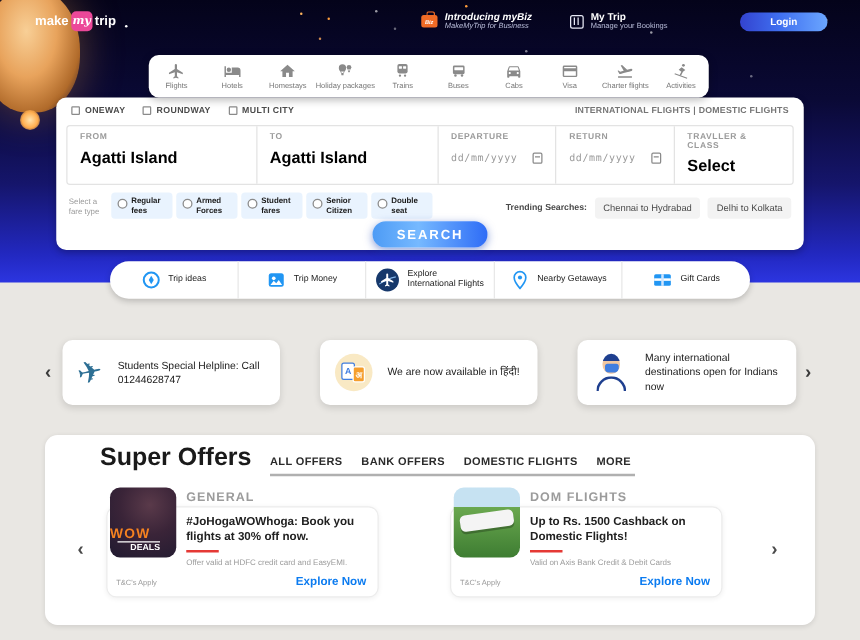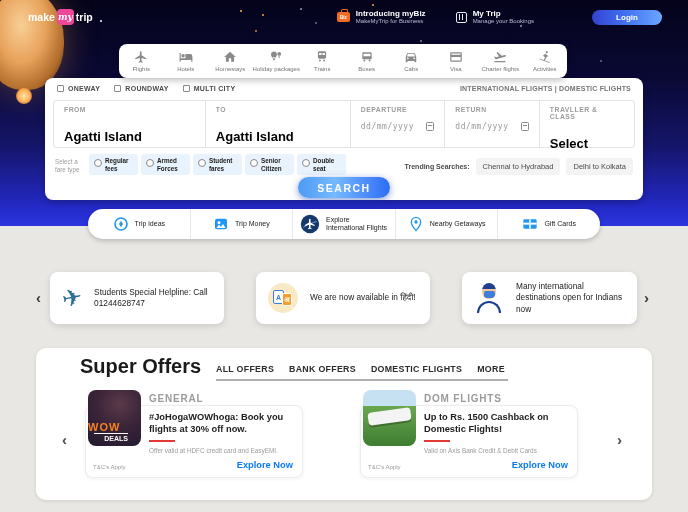--- a/index.html
+++ b/index.html
@@ -29,21 +29,21 @@
   .header { position:absolute; top:6px; left:28px; right:26px; height:22px; display:flex; align-items:center; z-index:6; }
   .logo { display:flex; align-items:center; gap:2px; }
   .logo-txt { color:#fff; font-size:10.5px; font-weight:bold; }
   .logo-my { width:17px; height:16px; background:#ec4899; border-radius:4px; color:#fff;
     font-family:"DejaVu Serif", serif; font-style:italic; font-weight:bold; font-size:9px;
     display:flex; align-items:center; justify-content:center; }
   .hdr-item { display:flex; align-items:center; gap:6px; }
   .hdr-text { display:flex; flex-direction:column; line-height:1.2; }
   .hdr-title { color:#fff; font-size:8px; font-weight:bold; }
   .hdr-sub { color:#b9bdd9; font-size:6px; }
-  .mybiz { margin-left:auto; }
+  .mybiz { margin-left:auto;font-style:italic; }
   .mytrips { margin-left:30px; }
   .biz-icon { width:13px; height:10px; background:#f06b26; border-radius:2px; position:relative;
     display:flex; align-items:center; justify-content:center; color:#fff; font-size:4.5px; font-weight:bold; }
   .biz-icon::before { content:""; position:absolute; top:-3px; left:4px; width:5px; height:3px;
     border:1px solid #f06b26; border-bottom:none; border-radius:2px 2px 0 0; }
   .trips-icon { width:11px; height:11px; border:1.3px solid #e7e9f5; border-radius:2px; position:relative; }
   .trips-icon::before { content:""; position:absolute; left:2px; top:1.5px; width:1.3px; height:5.5px; background:#e7e9f5; }
   .trips-icon::after  { content:""; position:absolute; left:5.2px; top:1.5px; width:1.3px; height:5.5px; background:#e7e9f5; }
   .login-btn { margin-left:58px; width:70px; height:15px; border:none; border-radius:8px;
     background:linear-gradient(90deg,#3343cf 0%,#3f6ff0 45%,#6ba6ff 100%);
@@ -64,21 +64,21 @@
   .cbox { width:7px; height:7px; border:1.2px solid #8a8a8a; border-radius:1px; background:#fff; }
   .trip-label { font-size:7px; font-weight:bold; color:#4a4a4a; letter-spacing:.3px; }
   .intl-links { margin-left:auto; font-size:7px; font-weight:bold; color:#757575; letter-spacing:.2px; cursor:pointer; }
 
   .fields { position:absolute; top:22px; left:8px; right:8px; height:48px; border:1px solid #e3e3e3;
     border-radius:3px; display:flex; background:#fff; }
   .fcol { padding:5px 10px; cursor:pointer; }
   .fcol + .fcol { border-left:1px solid #e3e3e3; }
   .fcol-from { width:26%; } .fcol-to { width:25%; } .fcol-dep { width:16.3%; } .fcol-ret { width:16.3%; } .fcol-trav { width:16.4%; }
   .flabel { font-size:6.8px; font-weight:bold; color:#9b9b9b; letter-spacing:.5px; }
-  .fvalue { font-size:13px; font-weight:bold; color:#000; margin-top:16px; }
+  .fvalue { font-size:13px; font-weight:bold; color:#000; margin-top:5px; }
   .fph { display:flex; align-items:center; gap:12px; margin-top:9px; }
   .fph-text { font-family:"DejaVu Sans Mono", monospace; font-size:8px; color:#9b9b9b; letter-spacing:.5px; }
   .cal-icon { width:9px; height:9px; border:1.2px solid #8a8a8a; border-radius:1.5px; position:relative; }
   .cal-icon::before { content:""; position:absolute; left:1px; right:1px; top:1.8px; height:1.1px; background:#8a8a8a; }
 
   .fare-row { position:absolute; top:76px; left:10px; right:10px; display:flex; align-items:flex-start; }
   .fare-type-label { width:30px; font-size:6.3px; color:#9b9b9b; line-height:1.25; margin-top:4px; }
   .fare-pills { display:flex; gap:3px; margin-left:4px; }
   .fare-pill { background:#e9f3fe; border-radius:3px; padding:3px 5px; display:flex; align-items:flex-start; gap:3px; cursor:pointer; }
   .radio { width:8px; height:8px; border:1.2px solid #8a8a8a; border-radius:50%; background:#fff; margin-top:2px; flex:none; }

